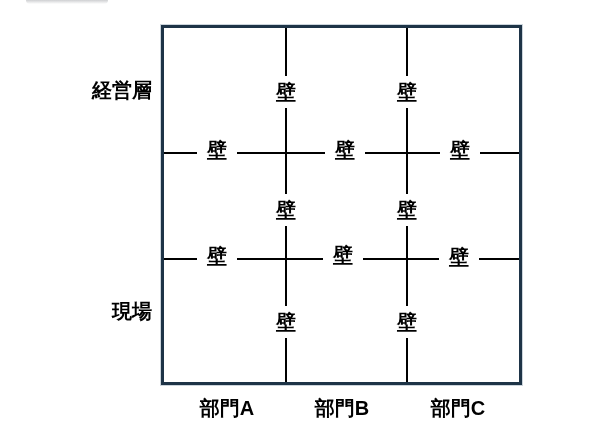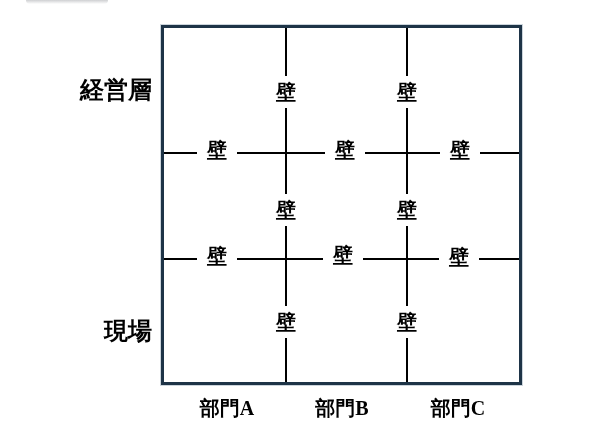--- a/index.html
+++ b/index.html
@@ -37,30 +37,29 @@
     background: #ffffff; color: #000000;
     white-space: nowrap;
   }
   .wall.on-v { padding: 6px 1px; }
   .wall.on-h { padding: 1px 10px; }
   .row-label {
     position: absolute;
     right: 448px;
     transform: translateY(-50%);
     text-align: right;
-    font-size: 24px; font-weight: bold; line-height: 24px;
+    font-size: 20px; font-weight: bold; line-height: 24px;
     white-space: nowrap;
   }
   .row-label span { display: block; }
   .col-label {
     position: absolute;
     transform: translate(-50%, -50%);
     font-size: 20px; font-weight: bold; line-height: 1;
     white-space: nowrap;
-    font-family: Liberation Serif, serif;
   }
 </style>
 </head>
 <body>
 
 <div class="canvas">
 
   <div class="cropped-top-bar"></div>
 
   <div class="grid-frame">
@@ -83,21 +82,21 @@
       <span class="wall on-h" style="left: 217px; top: 256px;">壁</span>
       <span class="wall on-h" style="left: 343px; top: 255px;">壁</span>
       <span class="wall on-h" style="left: 459px; top: 257px;">壁</span>
     </div>
 
   <div class="row-label" style="top:90px">
     <span>経営層</span>
   </div>
   <div class="row-label" style="top:204px">
   </div>
-  <div class="row-label" style="top:331px">
+  <div class="row-label" style="top:311px">
     <span>現場</span>
   </div>
 
   <div class="col-label" style="left:227px; top:408px">部門A</div>
   <div class="col-label" style="left:458px; top:408px">部門C</div>
   <div class="col-label" style="left:342px; top:408px">部門B</div>
 
 </div>
 
 </body></html>

